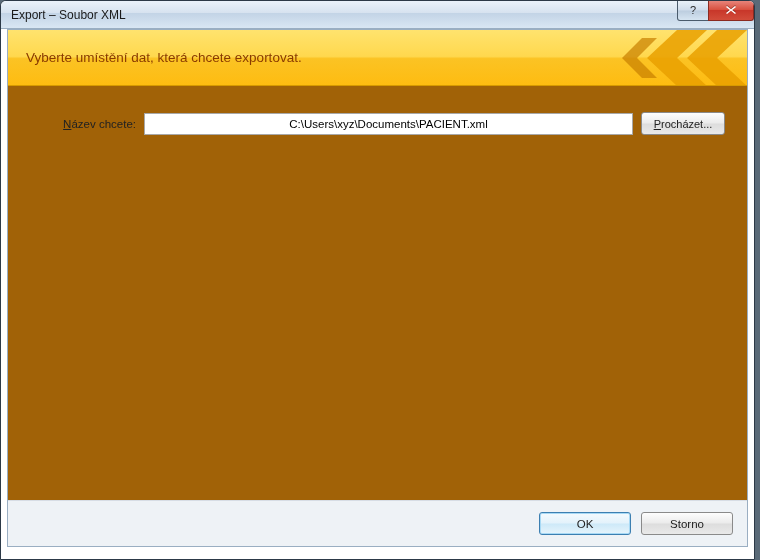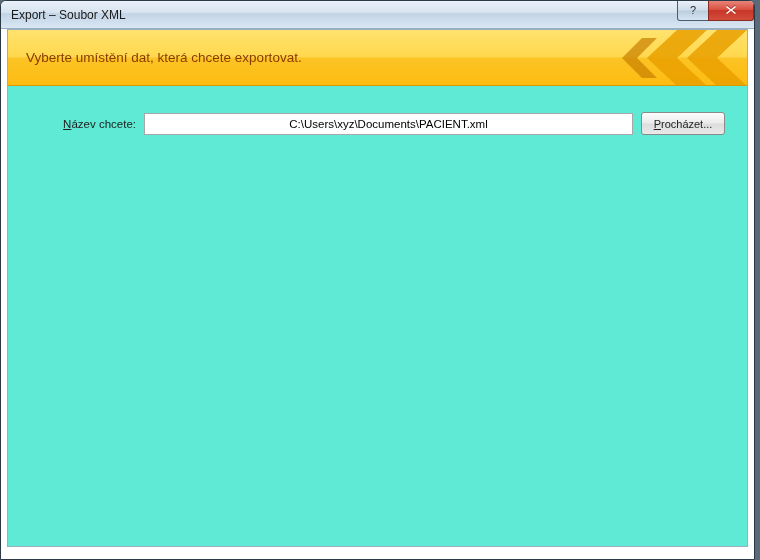--- a/index.html
+++ b/index.html
@@ -63,21 +63,21 @@
       border-color: #8a2a20;
       border-radius: 0 0 3px 0;
       color: #fff;
     }
     .tbtn.close svg { filter: drop-shadow(0 -1px 0 rgba(0,0,0,0.3)); }
     
     .panel {
       flex: 1;
       margin: 0 6px 12px 6px;
       border: 1px solid #9aaec2;
-      background: #5eead4;
+      background: #a16207;
       display: flex;
       flex-direction: column;
     }
     
     .band {
       height: 56px;
       background: linear-gradient(to bottom, #ffe36e 0%, #ffd84e 48%, #fbc324 52%, #febc11 100%);
       border-bottom: 1px solid #d79a00;
       position: relative;
       display: flex;
@@ -202,14 +202,18 @@
     </div>
 
     <div class="content">
       <div class="row">
         <label class="field-label"><span class="ul">N</span><span>ázev chcete:</span></label>
         <input type="text" class="file-input" value="C:\Users\xyz\Documents\PACIENT.xml" style="">
         <button class="browse-btn"><span class="ul">P</span><span>rocházet...</span></button>
       </div>
     </div>
 
+    <div class="footer">
+      <button class="dlg-btn primary">OK</button>
+      <button class="dlg-btn">Storno</button>
+    </div>
   </div>
 </div>
 
 </body></html>

